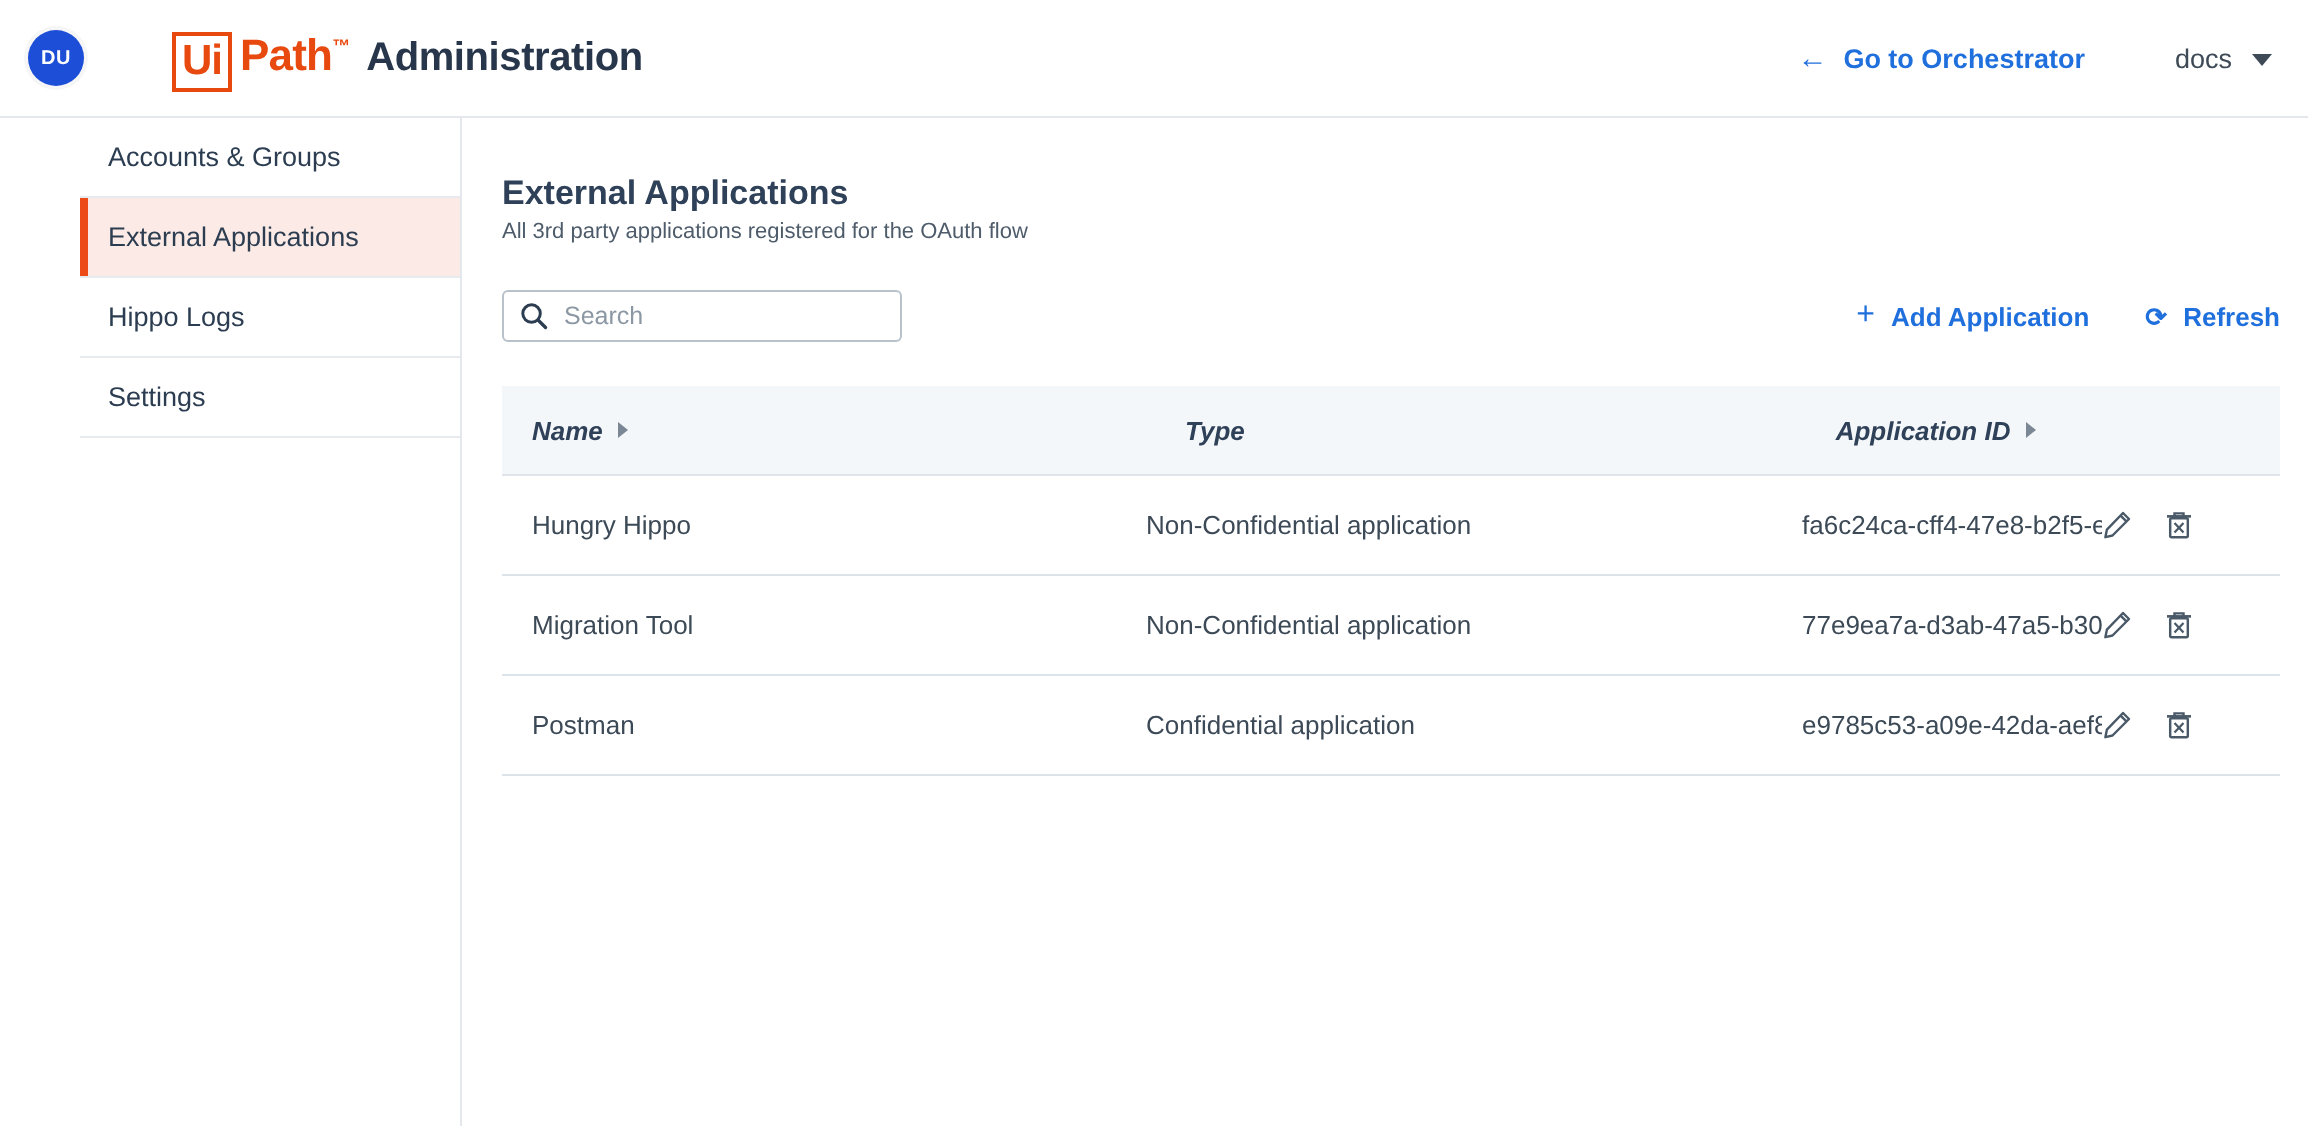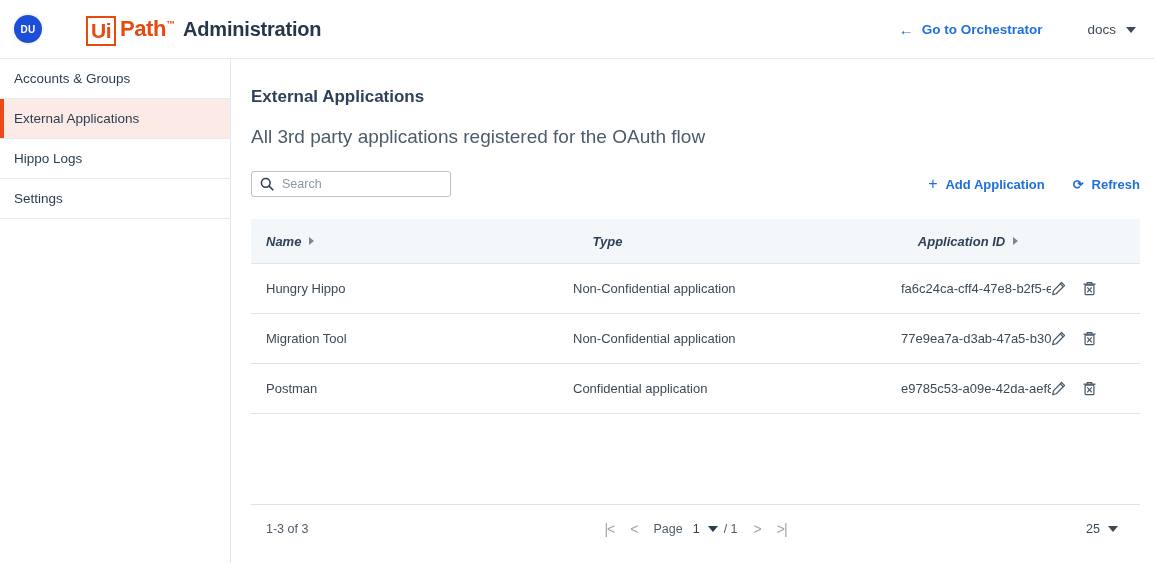--- a/index.html
+++ b/index.html
@@ -110,20 +110,21 @@
     position: relative; top: 1px;
   }
 
   
   .sidebar {
     position: absolute;
     top: 59px; left: 0;
     width: 231px; height: 504px;
     background: #ffffff;
     border-right: 1px solid #e4e8ec;
+    padding-left: 40px;
   }
   .nav-item {
     height: 40px;
     display: flex;
     align-items: center;
     padding-left: 14px;
     font-size: 13.5px;
     color: #2c3d51;
     border-bottom: 1px solid #e8ebee;
     position: relative;
@@ -150,23 +151,23 @@
     background: #ffffff;
     padding: 0 14px 0 19px;
   }
   .page-title {
     font-size: 17px;
     font-weight: bold;
     color: #2f4158;
     margin-top: 28px;
   }
   .page-sub {
-    font-size: 19px;
+    font-size: 11px;
     color: #4d5b6a;
-    margin-top: 19px;
+    margin-top: 3px;
   }
 
   .toolbar {
     margin-top: 23px;
     display: flex;
     align-items: center;
     height: 26px;
     gap: 29px;
   }
   .search-box {
@@ -475,36 +476,15 @@
             <rect x="3.3" y="4.4" width="9.4" height="10.1" rx="0.8" fill="none" stroke="#4a5968" stroke-width="1.3"></rect>
             <line x1="5.6" y1="6.9" x2="10.4" y2="12.0" stroke="#4a5968" stroke-width="1.2"></line>
             <line x1="10.4" y1="6.9" x2="5.6" y2="12.0" stroke="#4a5968" stroke-width="1.2"></line>
           </svg>
         </span>
       </div>
     </div>
 
     <div class="table-spacer"></div>
 
-    <div class="pager">
-      <div class="pager-wrap">
-        <div class="pager-count">1-3 of 3</div>
-
-        <div class="pager-center">
-          <span class="pg-arrow">|&lt;</span>
-          <span class="pg-arrow">&lt;</span>
-          <span class="pg-label">Page</span>
-          <span class="pg-num" style="margin-left:-6px">1</span>
-          <span class="pg-caret" style="margin-left:-8px"></span>
-          <span class="pg-total" style="margin-left:-10px">/ 1</span>
-          <span class="pg-arrow">&gt;</span>
-          <span class="pg-arrow">&gt;|</span>
-        </div>
-
-        <div class="pager-right">
-          <span class="pg-size">25</span>
-          <span class="pg-size-caret"></span>
-        </div>
-      </div>
-    </div>
 
   </div>
 </div>
 
 </body></html>

